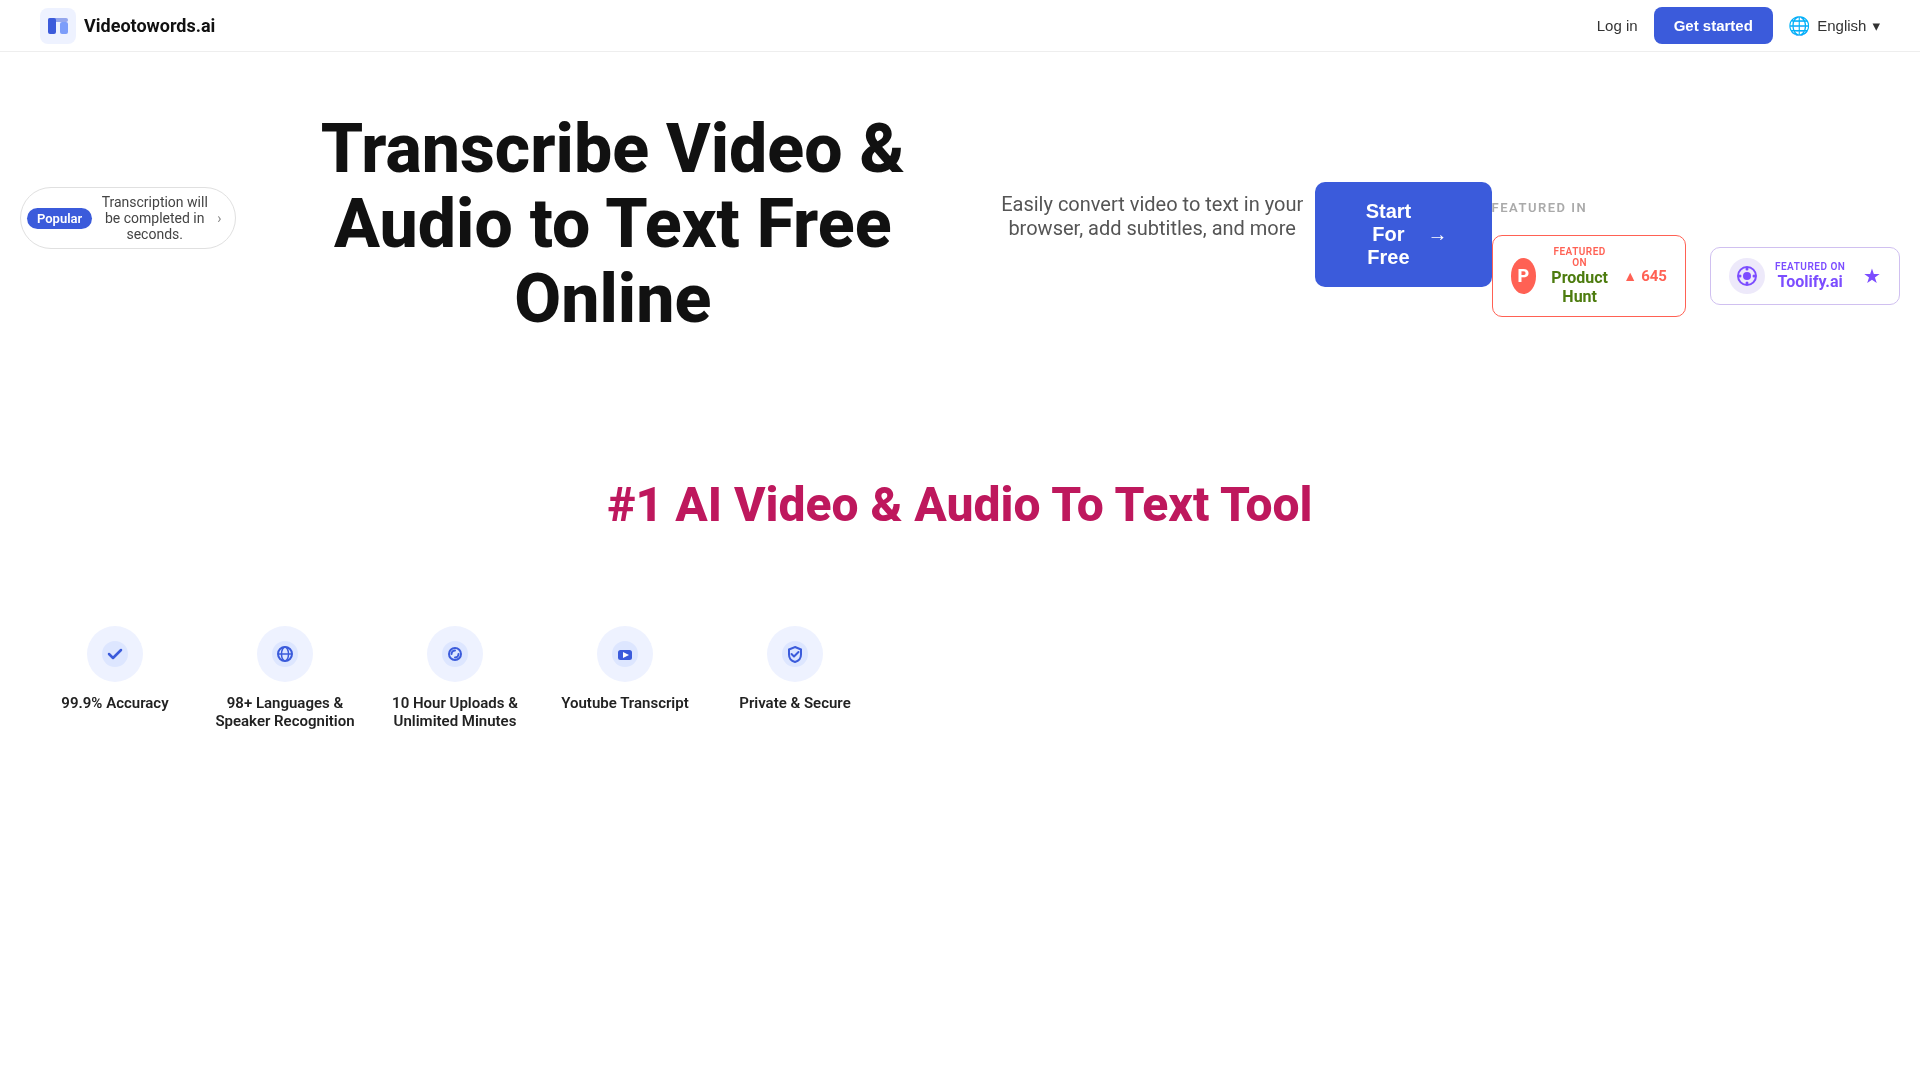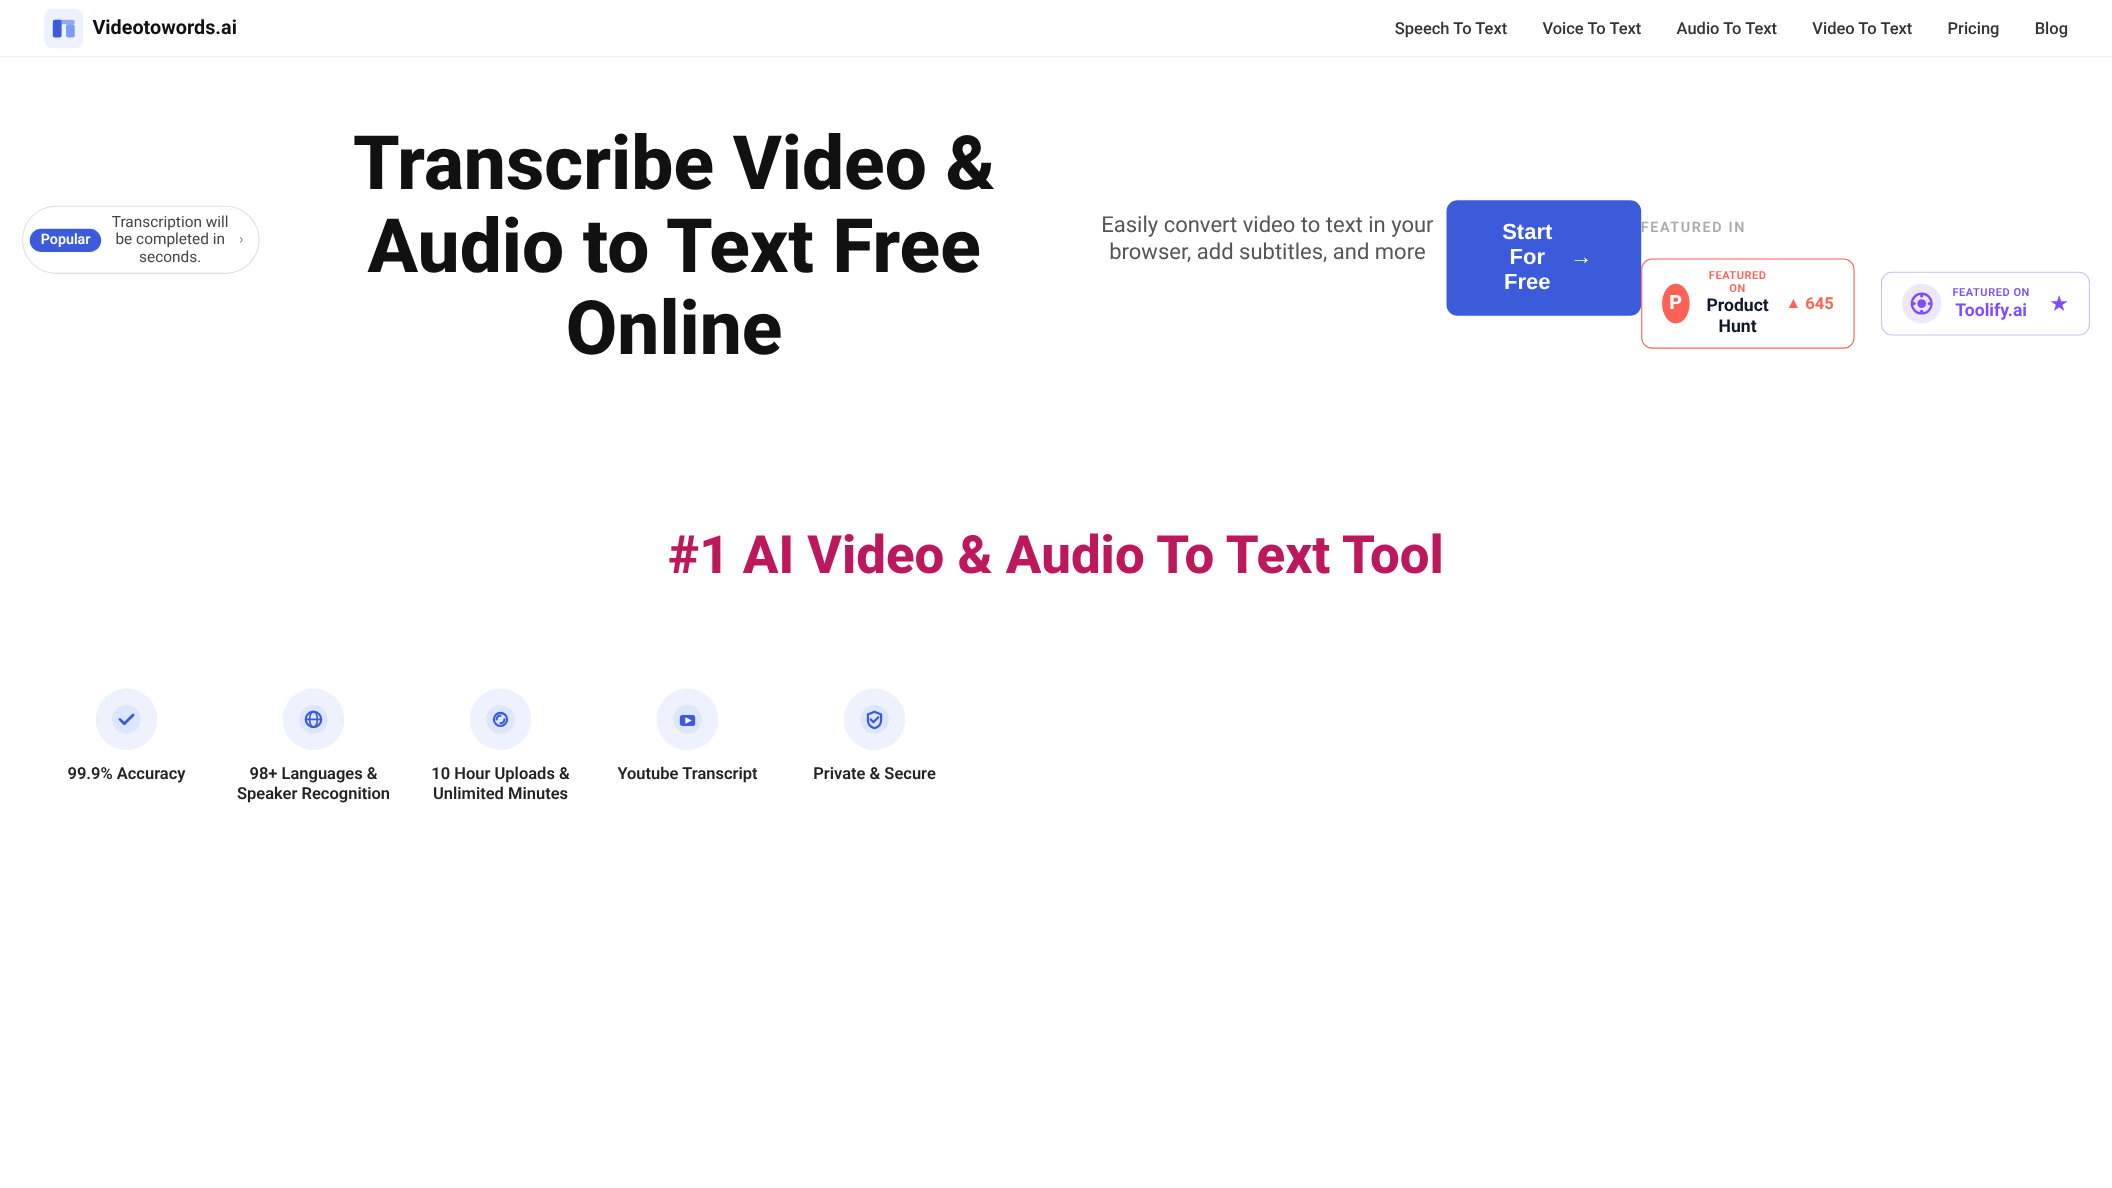--- a/index.html
+++ b/index.html
@@ -46,21 +46,21 @@
     .featured-badges { display: flex; gap: 24px; align-items: center; }
 
     .ph-badge {
       display: flex; align-items: center; gap: 10px;
       border: 1.5px solid #ff6154; border-radius: 10px; padding: 10px 18px;
       min-width: 190px; cursor: pointer; text-decoration: none;
     }
     .ph-icon { width: 36px; height: 36px; background: #ff6154; border-radius: 50%; display: flex; align-items: center; justify-content: center; color: #fff; font-weight: 800; font-size: 18px; }
     .ph-text { display: flex; flex-direction: column; }
     .ph-small { font-size: 10px; color: #ff6154; font-weight: 600; letter-spacing: 0.5px; text-transform: uppercase; }
-    .ph-name { font-size: 16px; font-weight: 700; color: #0f172a; }
+    .ph-name { font-size: 16px; font-weight: 700; color: #4d7c0f; }
     .ph-count { margin-left: auto; display: flex; align-items: center; gap: 4px; font-weight: 700; color: #ff6154; font-size: 15px; }
     .ph-arrow { color: #ff6154; font-size: 14px; }
 
     .toolify-badge {
       display: flex; align-items: center; gap: 10px;
       border: 1.5px solid #d0c0f0; border-radius: 10px; padding: 10px 18px;
       min-width: 190px; cursor: pointer; text-decoration: none;
     }
     .toolify-icon { width: 36px; height: 36px; background: #ede9fa; border-radius: 50%; display: flex; align-items: center; justify-content: center; }
     .toolify-text { display: flex; flex-direction: column; }
@@ -89,29 +89,30 @@
   <a class="nav-logo" href="#">
     <svg class="nav-logo-icon" viewBox="0 0 36 36" fill="none" xmlns="http://www.w3.org/2000/svg">
       <rect width="36" height="36" rx="8" fill="#EEF2FF"></rect>
       <rect x="8" y="10" width="8" height="16" rx="2" fill="#3b5bdb"></rect>
       <rect x="20" y="14" width="8" height="12" rx="2" fill="#7c9dfa"></rect>
       <rect x="8" y="10" width="20" height="4" rx="2" fill="#3b5bdb" opacity="0.5"></rect>
     </svg>
     <span>Videotowords.ai</span>
   </a>
 
-  <div class="nav-links">
-    <a href="#">Speech To Text</a>
-    <a href="#">Voice To Text</a>
-    <a href="#">Audio To Text</a>
-    <a href="#">Video To Text</a>
-    <a href="#">Pricing</a>
-    <a href="#">Blog</a>
-  </div>
-
+
+  <div class="nav-right">
+    <button class="btn-login">Log in</button>
+    <button class="btn-get-started">Get started</button>
+    <button class="lang-selector">
+      <span class="flag-icon">🌐</span>
+      <span>English</span>
+      <span>▾</span>
+    </button>
+  </div>
 </nav>
 
 <section class="hero">
   <div class="badge-pill">
     <span class="badge-popular">Popular</span>
     <span>Transcription will be completed in seconds.</span>
     <span class="badge-arrow">›</span>
   </div>
 
   <h1 class="hero-title">Transcribe Video &amp; Audio to Text Free Online</h1>

